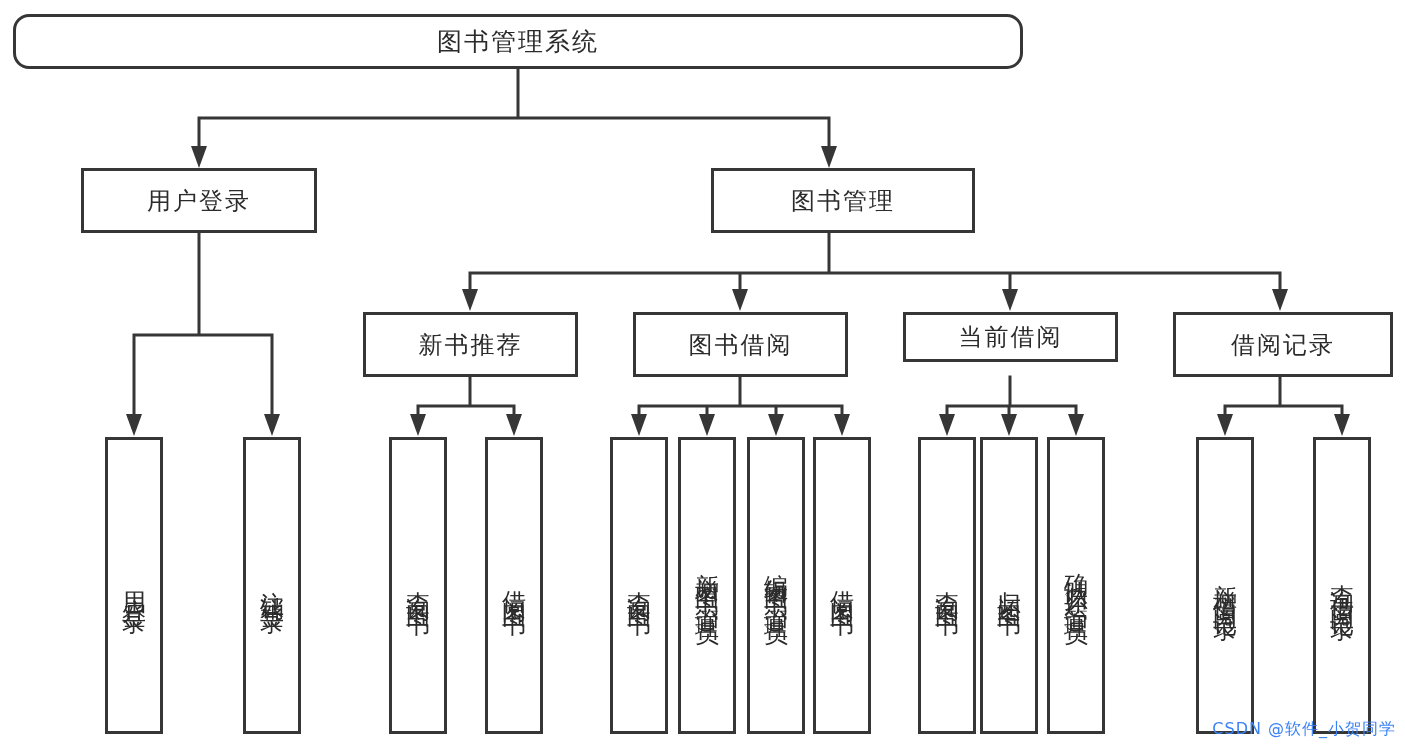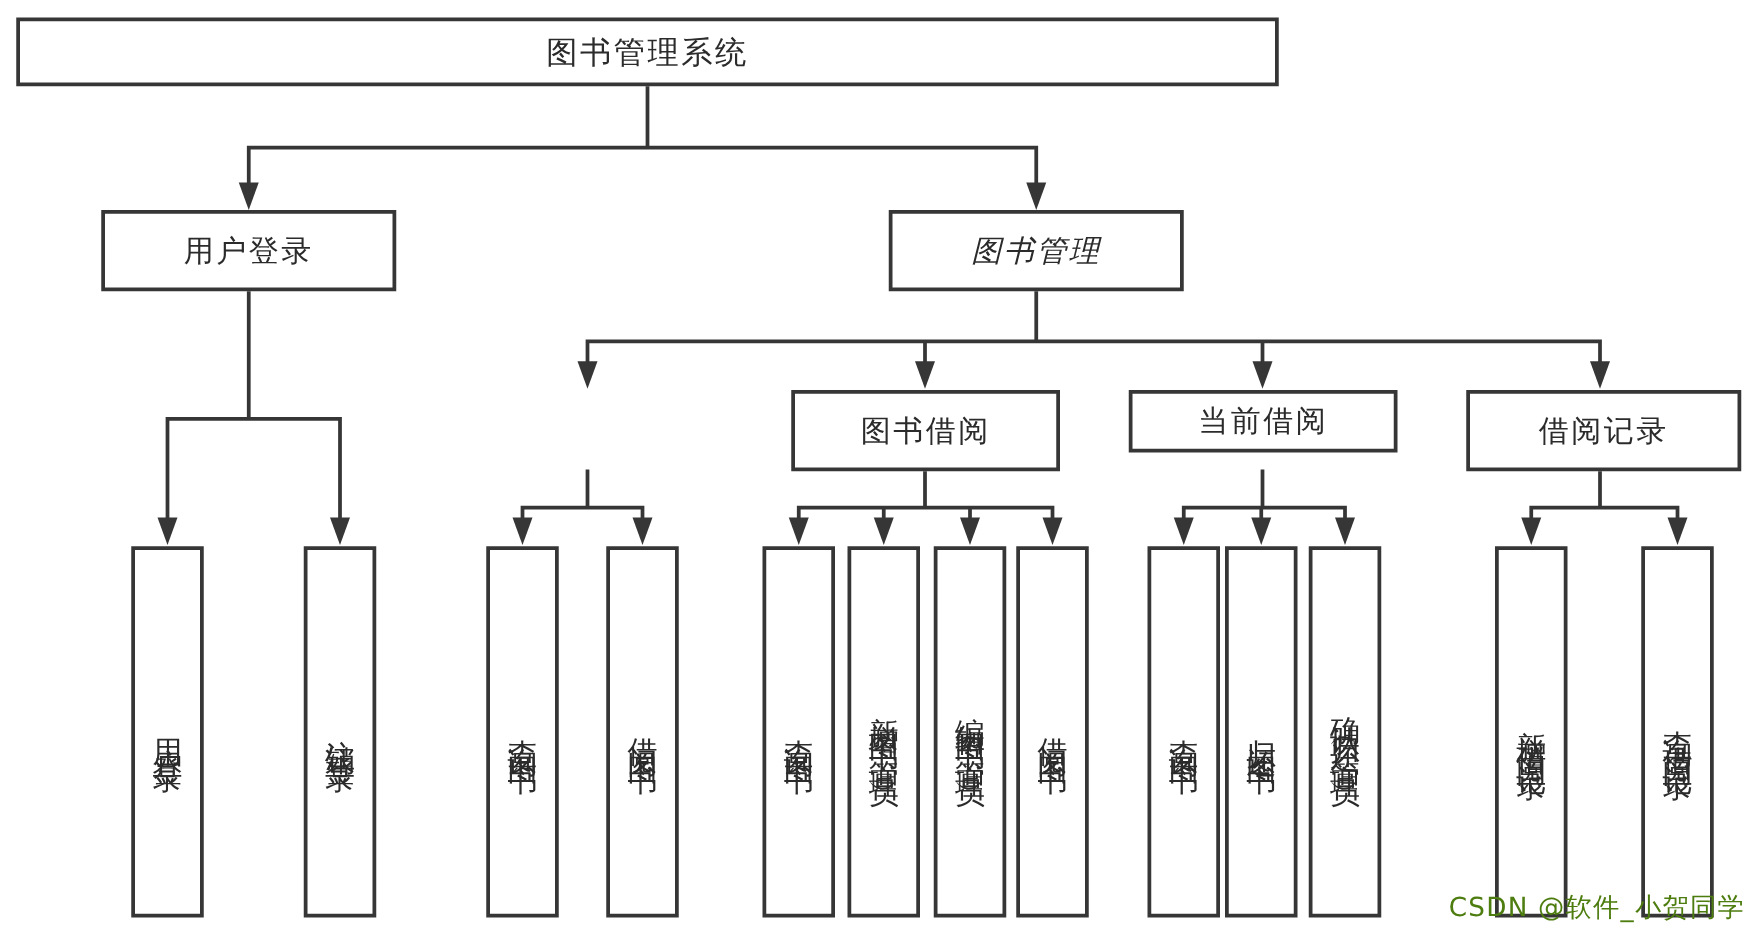--- a/index.html
+++ b/index.html
@@ -40,22 +40,22 @@
     text-orientation: mixed;
     letter-spacing: 7px;
     white-space: normal;
     line-height: 1;
     font-size: 24px;
   }
   .watermark {
     position: absolute;
     right: 9px;
     bottom: 7px;
-    font-size: 21px;
-    color: #4d7c0f;
+    font-size: 16px;
+    color: #3b82f6;
     letter-spacing: 1px;
     white-space: nowrap;
   }
 </style>
 </head>
 <body>
 
 <div class="canvas">
 
   <svg class="connectors" viewBox="0 0 1405 747" xmlns="http://www.w3.org/2000/svg">
@@ -88,31 +88,34 @@
       <polygon points="776,436 768,414 784,414"></polygon>
       <polygon points="842,436 834,414 850,414"></polygon>
       <polygon points="947,436 939,414 955,414"></polygon>
       <polygon points="1009,436 1001,414 1017,414"></polygon>
       <polygon points="1076,436 1068,414 1084,414"></polygon>
       <polygon points="1225,436 1217,414 1233,414"></polygon>
       <polygon points="1342,436 1334,414 1350,414"></polygon>
     </g>
   </svg>
 
-  <div class="box root" style="left:13px; top:14px; width:1010px; height:55px;">
+  <div class="box root" style="left:13px; top:14px; width:1010px; height:55px;border-radius:16px;">
     <span class="lbl">图书管理系统</span>
   </div>
 
   <div class="box" style="left:81px; top:168px; width:236px; height:65px;">
     <span class="lbl">用户登录</span>
   </div>
-  <div class="box" style="left:711px; top:168px; width:236px; height:65px;font-style:italic;">
+  <div class="box" style="left:711px; top:168px; width:264px; height:65px;">
     <span class="lbl">图书管理</span>
   </div>
 
+  <div class="box" style="left:363px; top:312px; width:215px; height:65px;">
+    <span class="lbl">新书推荐</span>
+  </div>
   <div class="box" style="left:633px; top:312px; width:215px; height:65px;">
     <span class="lbl">图书借阅</span>
   </div>
   <div class="box" style="left:903px; top:312px; width:215px; height:50px;">
     <span class="lbl">当前借阅</span>
   </div>
   <div class="box" style="left:1173px; top:312px; width:220px; height:65px;">
     <span class="lbl">借阅记录</span>
   </div>
 

